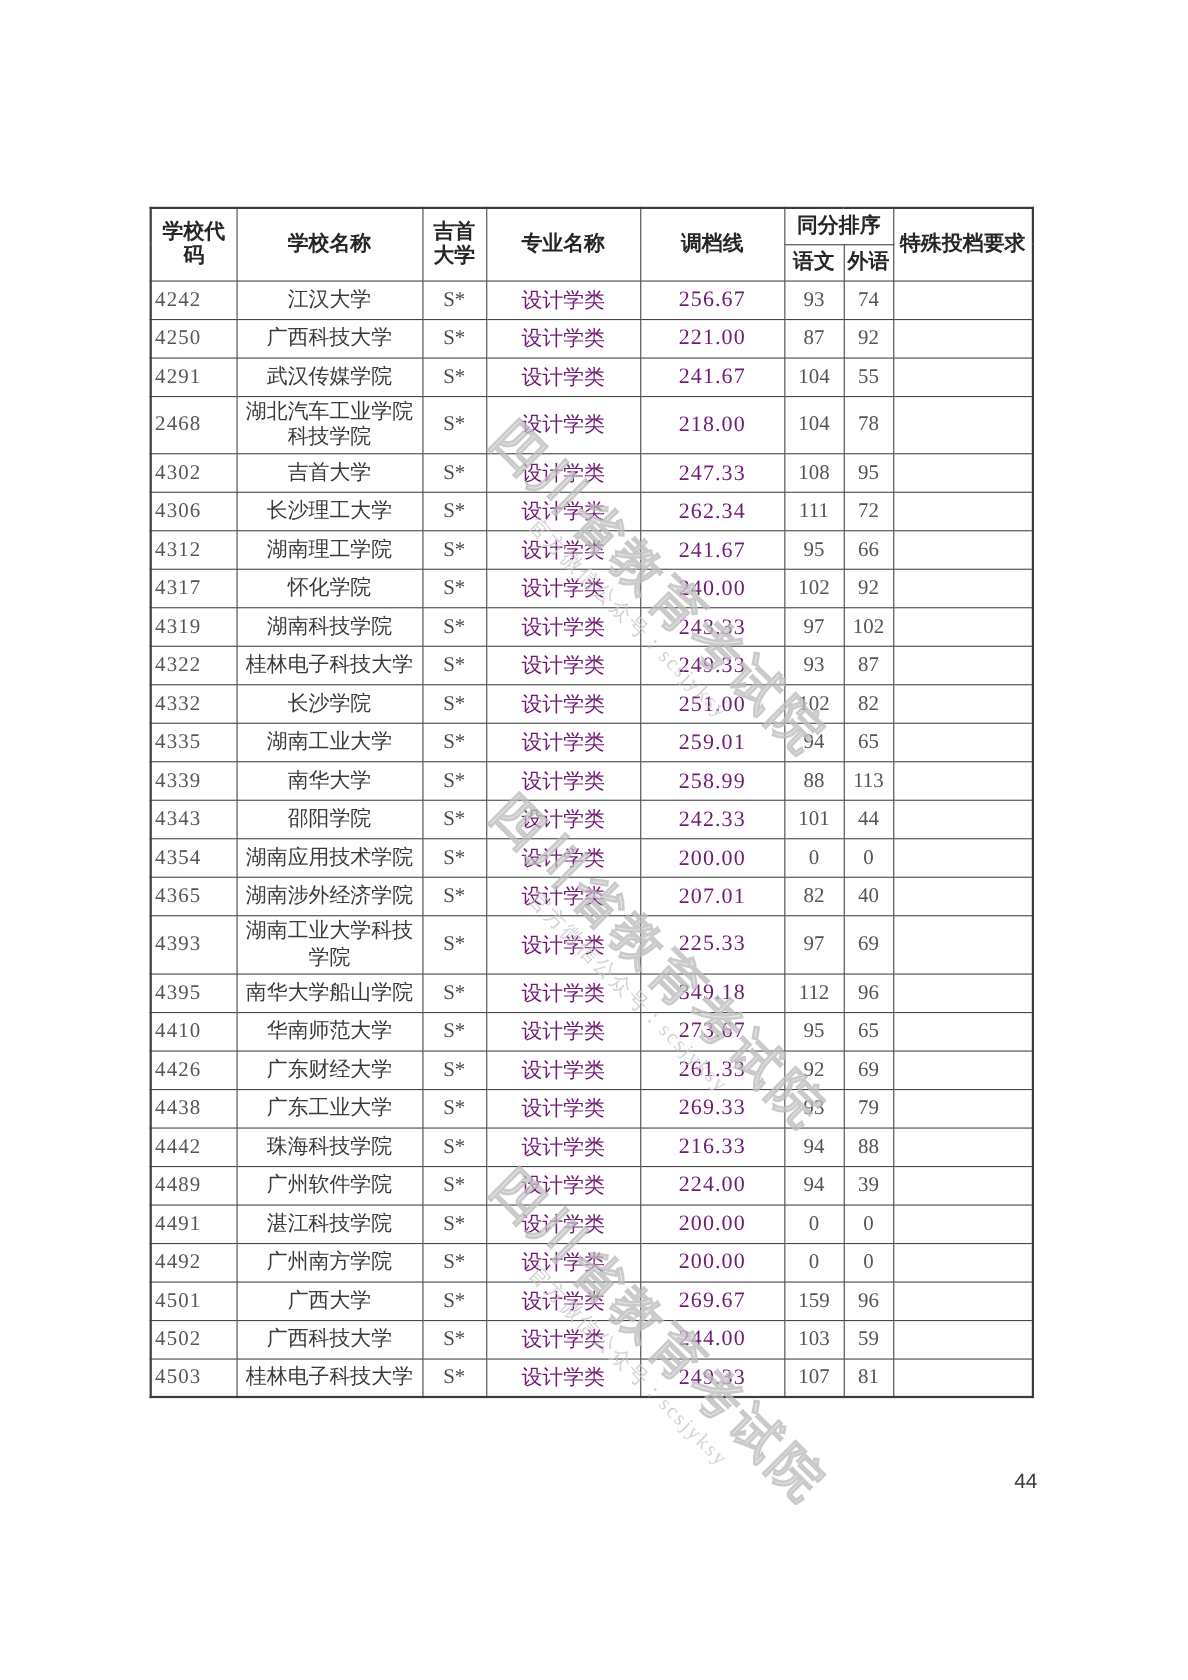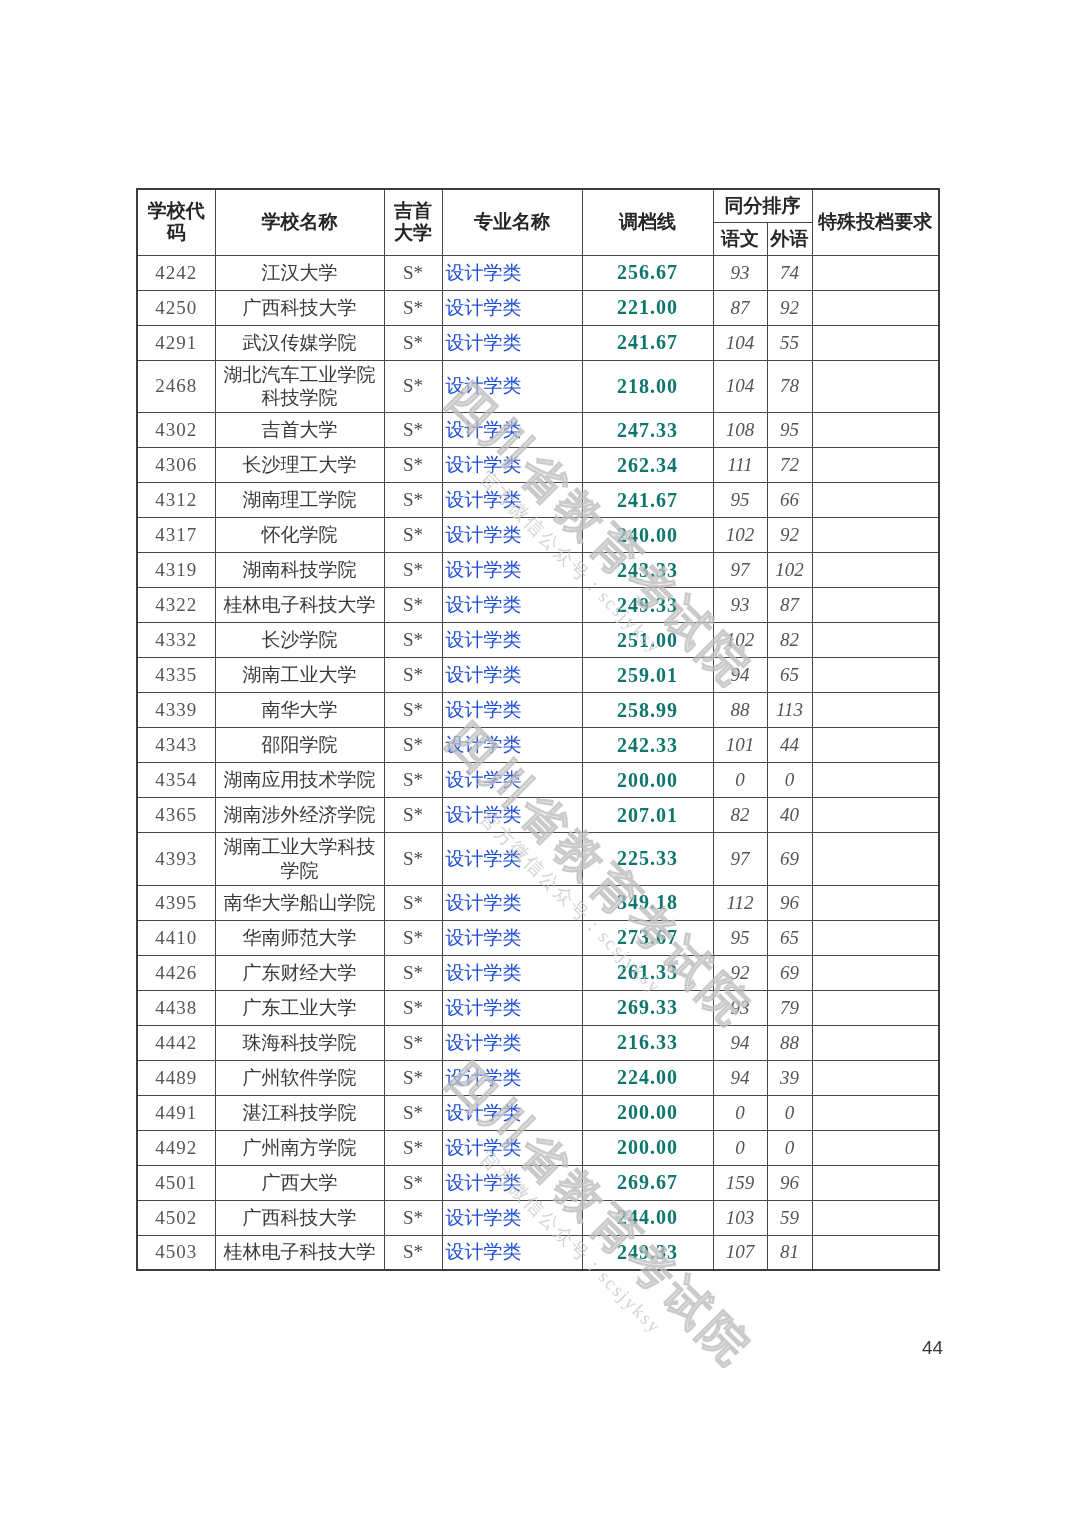--- a/index.html
+++ b/index.html
@@ -35,32 +35,32 @@
   .score-table { border: 2.2px solid #3c3c3c; }
   .score-table thead th {
     font-weight: bold;
     color: #262626;
     text-align: center;
     height: 33px;
     line-height: 1.15;
     padding: 1px 2px;
   }
   .score-table tbody td { height: 35px; padding: 2px 3px; }
-  td.c-code   { text-align: center; color: #565656; letter-spacing: 1px; }
+  td.c-code   { color: #565656; letter-spacing: 1px; }
   td.c-name   { text-align: center; padding-left: 7px; color: #3a3a3a; line-height: 1.25; }
   td.c-mcode  { text-align: center; color: #4a4a4a; }
-  td.c-mname  { text-align: left; padding-left: 8px; color: #1d4ed8; }
+  td.c-mname  { text-align: center; padding-left: 8px; color: #701a75; }
   td.c-cutoff {
     text-align: center;
-    font-weight: bold;
+    font-weight: normal;
     font-size: 20px;
-    color: #0f766e;
+    color: #701a75;
     letter-spacing: 1px;
   }
-  td.c-sub    { text-align: center; color: #545454; font-style: italic; }
+  td.c-sub    { text-align: center; color: #545454; }
   td.c-special{ text-align: center; }
 
   
   .watermark {
     position: absolute;
     left: 370px;
     width: 440px;
     transform: rotate(45deg);
     transform-origin: center center;
     text-align: center;

